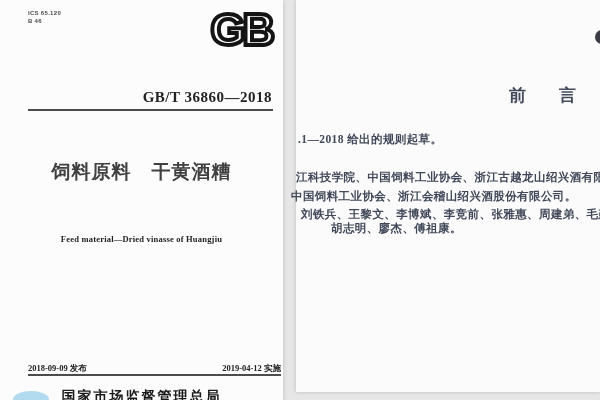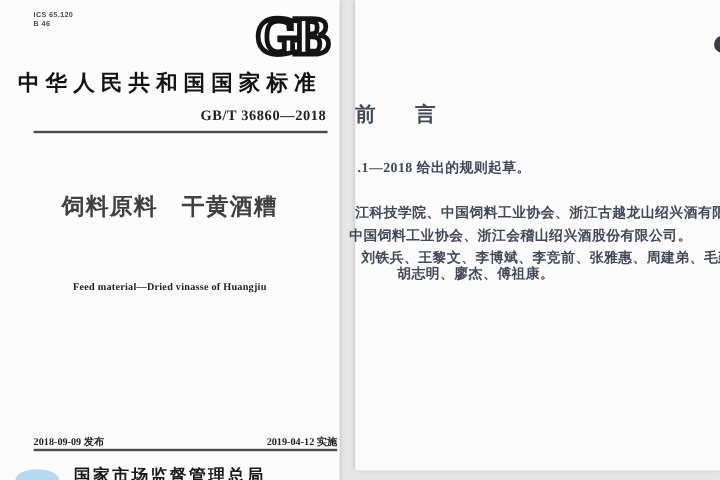--- a/index.html
+++ b/index.html
@@ -18,33 +18,33 @@
   
   .ics{
     position:absolute;left:28px;top:10px;
     font-family:"Liberation Sans", sans-serif;
     font-size:6px;line-height:7.5px;font-weight:600;color:#4a4a4a;
     letter-spacing:0.3px;
   }
   .gb-logo{
     position:absolute;left:186px;top:6px;width:86px;height:50px;
     text-align:right;
-    font-family:Liberation Serif, serif;
+    font-family:Liberation Sans, sans-serif;
     font-weight:900;font-size:45px;line-height:48px;letter-spacing:-3px;
     color:#ffffff;-webkit-text-stroke:4px #141414;
     text-shadow:0 0 1px #141414;
   }
   .gb-header{
     position:absolute;left:0;top:57px;width:283px;
     text-align:center;white-space:nowrap;
     font-weight:700;font-size:18px;letter-spacing:5px;color:#131313;
   }
   .std-number{
     position:absolute;right:11px;top:89px;
-    font-weight:700;font-size:12px;letter-spacing:0.5px;color:#222;
+    font-weight:700;font-size:15px;letter-spacing:0.5px;color:#222;
   }
   .rule{position:absolute;height:2px;background:#4c4c4c;}
   .rule-top{left:28px;top:109px;width:245px;}
   .rule-bottom{left:28px;top:374px;width:253px;}
   .doc-title{
     position:absolute;left:0;top:159px;width:283px;text-align:center;
     font-family:"DejaVu Sans", sans-serif;
     font-weight:700;font-size:19px;letter-spacing:1px;color:#404040;
     white-space:pre;
   }
@@ -65,21 +65,21 @@
     font-weight:700;font-size:14px;letter-spacing:2px;color:#1a1a1a;
     white-space:nowrap;
   }
   .blue-sticker{
     position:absolute;left:13px;top:391px;width:36px;height:17px;
     border-radius:50%;background:#aed9ee;opacity:0.95;
   }
 
   
   .foreword-title{
-    position:absolute;left:0;top:84px;width:280px;text-align:left;
+    position:absolute;left:0;top:84px;width:280px;text-align:right;
     font-family:"DejaVu Sans", sans-serif;
     font-weight:700;font-size:17px;color:#434a5b;white-space:nowrap;
   }
   .foreword-title .gap{display:inline-block;width:33px;}
   .fw-line{
     position:absolute;white-space:nowrap;
     font-weight:700;font-size:11.5px;color:#414859;letter-spacing:0.4px;
   }
   .fw-line-0{left:2px;top:132px;}
   .fw-line-1{left:-3px;top:151px;}
@@ -100,21 +100,20 @@
 
   <div class="page page-left">
 
     <div class="ics">
       <div>ICS 65.120</div>
       <div>B 46</div>
     </div>
 
     <div class="gb-logo">GB</div>
 
-    <div class="gb-header">中华人民共和国国家标准</div>
 
     <div class="std-number">GB/T 36860—2018</div>
 
     <div class="rule rule-top"></div>
 
     <div class="doc-title">饲料原料　干黄酒糟</div>
 
     <div class="doc-subtitle">Feed material—Dried vinasse of Huangjiu</div>
 
     <div class="date-issue">2018-09-09 发布</div>

